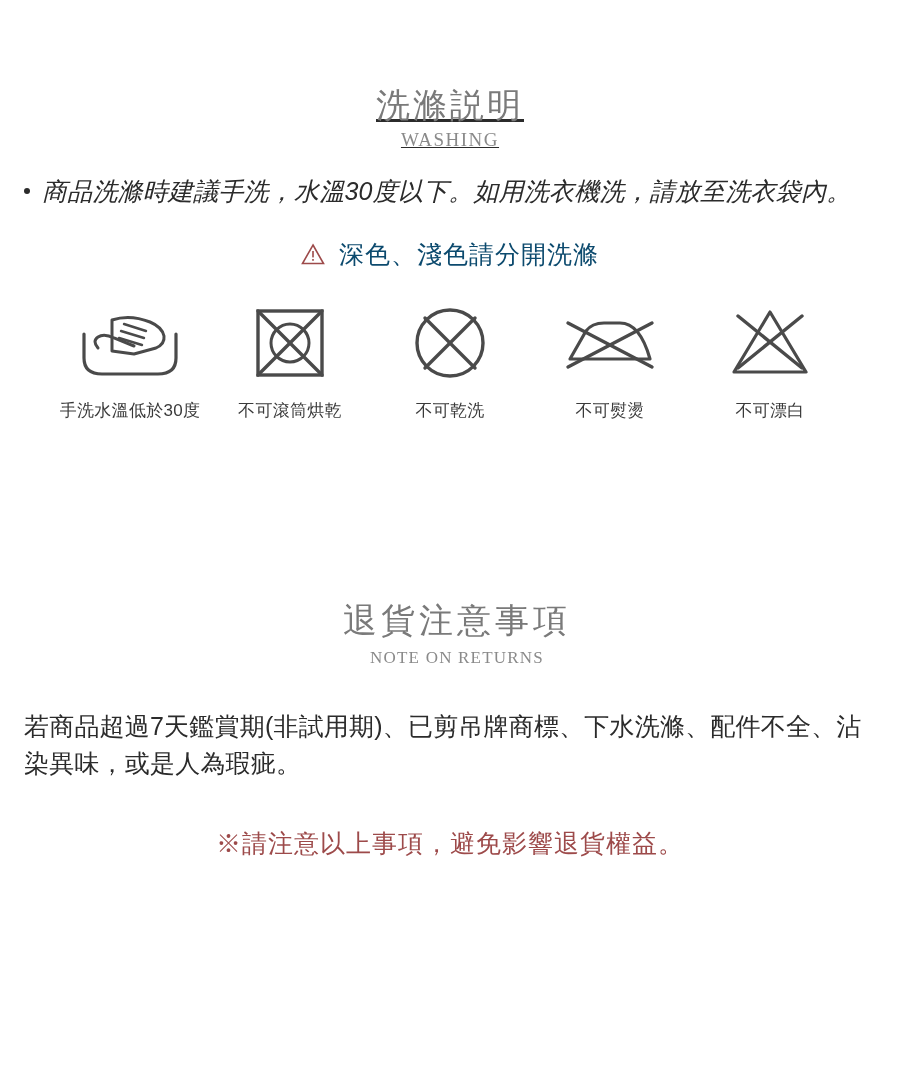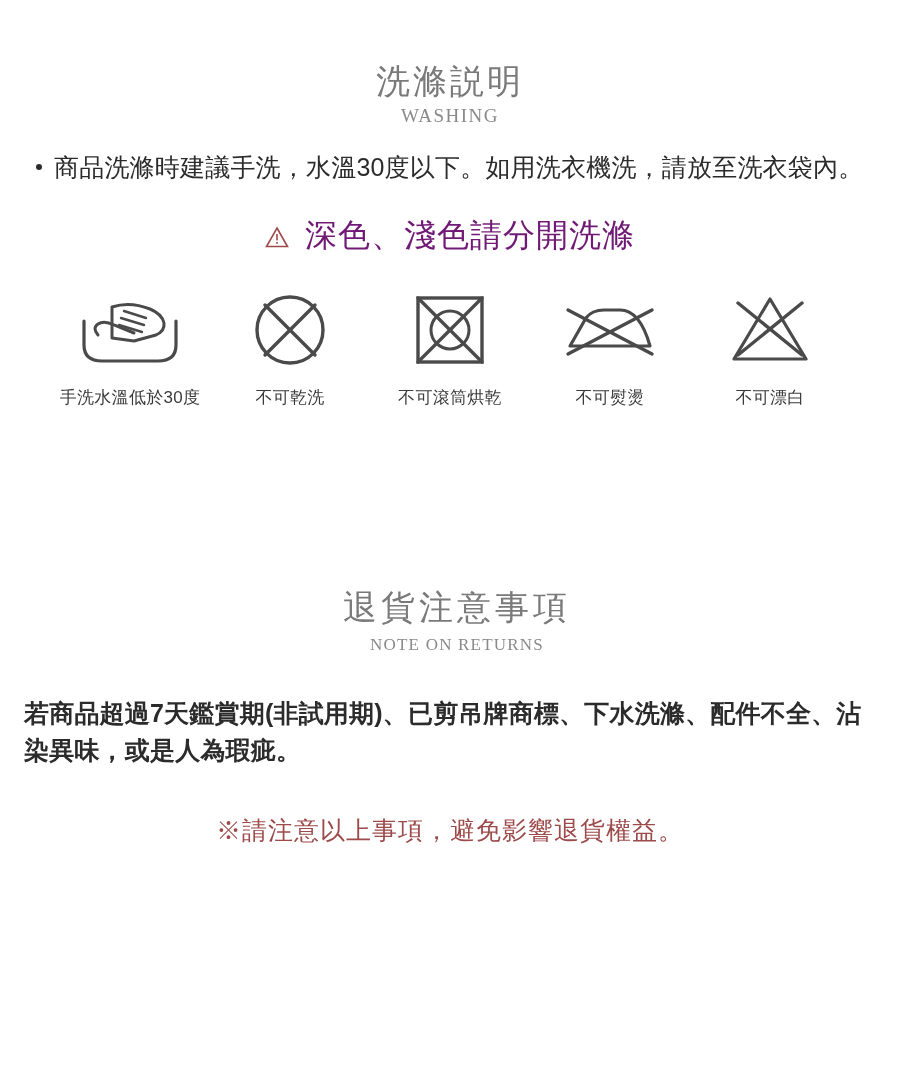--- a/index.html
+++ b/index.html
@@ -37,23 +37,24 @@
   .section-title-en {
     font-size: 19px;
     letter-spacing: 1.5px;
     color: #8a8a8a;
     font-family: "Liberation Serif", serif;
     margin-top: 2px;
   }
 
   
   .wash-list {
-    margin: 22px 0 0 12px;
+    margin: 22px 0 0 0;
     padding: 0 18px 0 22px;
     list-style: none;
+    font-style: italic;
   }
   .wash-list li {
     position: relative;
     font-size: 25px;
     line-height: 1.48;
     color: #2b2b2b;
     padding-left: 20px;
     margin-bottom: 2px;
     letter-spacing: 0.2px;
   }
@@ -63,22 +64,22 @@
     top: 0.62em;
     width: 6px;
     height: 6px;
     border-radius: 50%;
     background: #2b2b2b;
   }
 
   
   .warn-line {
     text-align: center;
-    color: #701a75;
-    font-size: 32px;
+    color: #0c4a6e;
+    font-size: 25px;
     letter-spacing: 1px;
     margin-top: 28px;
   }
   .warn-line .warn-icon {
     display: inline-block;
     vertical-align: -2px;
     margin-right: 6px;
   }
 
   
@@ -124,36 +125,35 @@
     font-family: Liberation Serif, serif;
     margin-top: 4px;
   }
   .returns-body {
     margin-top: 40px;
     padding: 0 24px;
     font-size: 25px;
     line-height: 1.5;
     color: #2b2b2b;
     letter-spacing: 0.2px;
-    font-weight: bold;
   }
   .returns-note {
     margin-top: 44px;
     text-align: center;
     color: #9d4a4a;
     font-size: 25px;
     letter-spacing: 1px;
   }
 </style>
 </head>
 <body>
 
 <div class="page">
 
-  <div class="section-head" style="padding-top:60px;">
+  <div class="section-head" style="padding-top:84px;text-decoration:underline;">
     <div class="section-title-cn">洗滌説明</div>
     <div class="section-title-en">WASHING</div>
   </div>
 
   <ul class="wash-list">
     <li>
       <span class="dot"></span>
       <span>商品洗滌時建議手洗，水溫30度以下。如用洗衣機洗，請放至洗衣袋內。</span>
     </li>
   </ul>
@@ -183,42 +183,42 @@
           <path d="M45 27 L68 34" fill="none" stroke="#4a4a4a" stroke-width="2.4" stroke-linecap="round"></path>
           <path d="M43 34 L66 41" fill="none" stroke="#4a4a4a" stroke-width="2.4" stroke-linecap="round"></path>
         </svg>
       </div>
       <div class="caption">手洗水溫低於30度</div>
     </div>
 
     <div class="symbol">
       <div class="glyph">
         <svg width="86" height="86" viewBox="0 0 86 86">
-          <circle cx="43" cy="43" r="33" fill="none" stroke="#4a4a4a" stroke-width="3.4"></circle>
-          <path d="M18 18 L68 68" stroke="#4a4a4a" stroke-width="3.4" stroke-linecap="round"></path>
-          <path d="M68 18 L18 68" stroke="#4a4a4a" stroke-width="3.4" stroke-linecap="round"></path>
-        </svg>
-      </div>
-      <div class="caption">不可乾洗</div>
-    </div>
-
-    <div class="symbol">
-      <div class="glyph">
-        <svg width="86" height="86" viewBox="0 0 86 86">
           <rect x="11" y="11" width="64" height="64" fill="none" stroke="#4a4a4a" stroke-width="3.4"></rect>
           <circle cx="43" cy="43" r="19" fill="none" stroke="#4a4a4a" stroke-width="3"></circle>
           <path d="M11 11 L75 75" stroke="#4a4a4a" stroke-width="3.4" stroke-linecap="round"></path>
           <path d="M75 11 L11 75" stroke="#4a4a4a" stroke-width="3.4" stroke-linecap="round"></path>
         </svg>
       </div>
       <div class="caption">不可滾筒烘乾</div>
     </div>
 
     <div class="symbol">
       <div class="glyph">
+        <svg width="86" height="86" viewBox="0 0 86 86">
+          <circle cx="43" cy="43" r="33" fill="none" stroke="#4a4a4a" stroke-width="3.4"></circle>
+          <path d="M18 18 L68 68" stroke="#4a4a4a" stroke-width="3.4" stroke-linecap="round"></path>
+          <path d="M68 18 L18 68" stroke="#4a4a4a" stroke-width="3.4" stroke-linecap="round"></path>
+        </svg>
+      </div>
+      <div class="caption">不可乾洗</div>
+    </div>
+
+    <div class="symbol">
+      <div class="glyph">
         <svg width="104" height="72" viewBox="0 0 104 72">
           <path d="M12 52 L28 24 Q34 16 46 16 L62 16 Q82 16 92 52 Z" fill="none" stroke="#4a4a4a" stroke-width="3.2" stroke-linejoin="round"></path>
           <path d="M10 16 L94 60" stroke="#4a4a4a" stroke-width="3.4" stroke-linecap="round"></path>
           <path d="M94 16 L10 60" stroke="#4a4a4a" stroke-width="3.4" stroke-linecap="round"></path>
         </svg>
       </div>
       <div class="caption">不可熨燙</div>
     </div>
 
     <div class="symbol">

